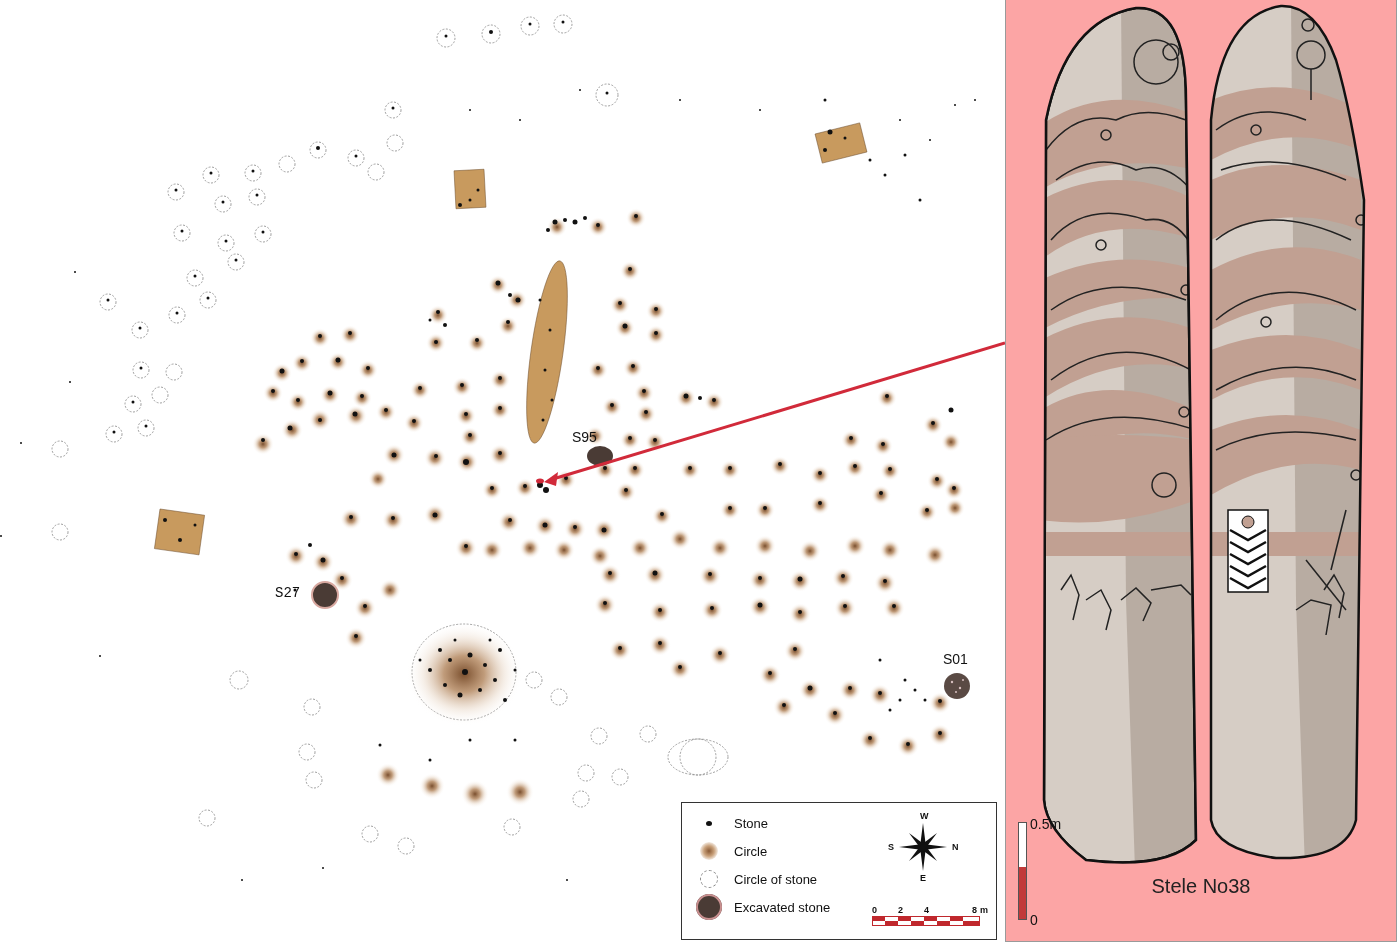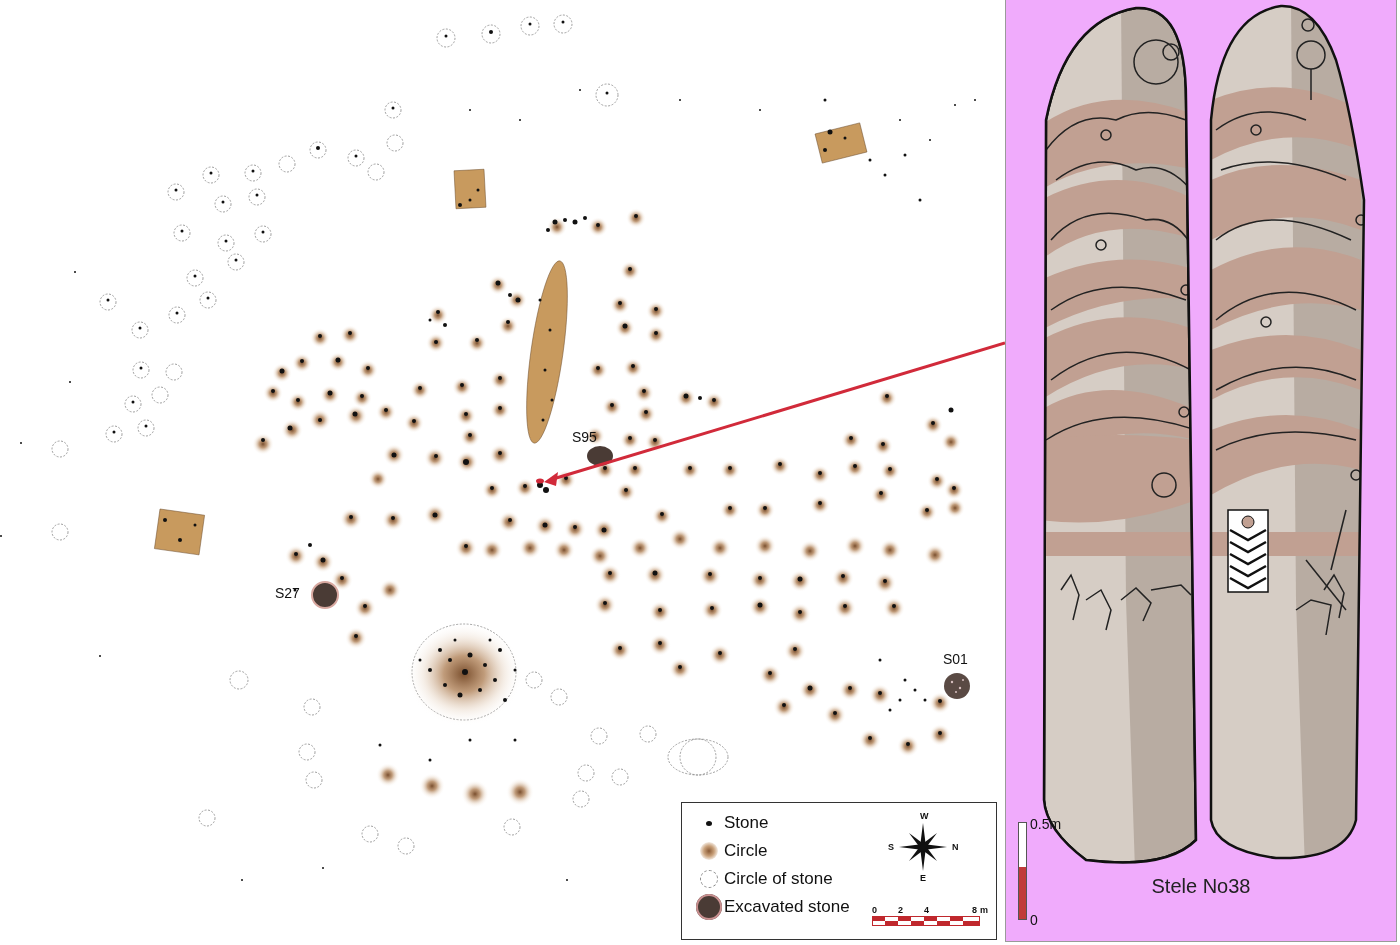--- a/index.html
+++ b/index.html
@@ -1,24 +1,24 @@
 <!DOCTYPE html>
 <html><head>
 <meta charset="utf-8">
 <style>
   html,body{margin:0;padding:0;background:#fff;}
   body{width:1400px;height:945px;position:relative;overflow:hidden;font-family:"Liberation Sans",sans-serif;}
   #map{position:absolute;left:0;top:0;width:1005px;height:782px;}
-  #stele-panel{position:absolute;left:1005px;top:0;width:392px;height:942px;border:1px solid #9a9a9a;border-top:none;background:#f0abfc;box-sizing:border-box;}
+  #stele-panel{position:absolute;left:1005px;top:0;width:392px;height:942px;border:1px solid #9a9a9a;border-top:none;background:#fca5a5;box-sizing:border-box;}
   #stele-svg{position:absolute;left:0;top:0;}
   .site-label{position:absolute;font-size:14px;color:#111;}
   #legend{position:absolute;left:681px;top:802px;width:316px;height:138px;border:1.5px solid #333;background:#fff;box-sizing:border-box;}
   .leg-row{position:absolute;left:12px;height:20px;display:flex;align-items:center;}
   .leg-sym{width:30px;height:20px;display:flex;align-items:center;justify-content:center;}
-  .leg-txt{font-size:17px;color:#111;}
+  .leg-txt{font-size:13px;color:#111;margin-left:10px;}
   .dot{width:6px;height:5px;background:#111;border-radius:50%;}
   .mound{width:18px;height:18px;border-radius:50%;background:radial-gradient(circle,#8a5a35 0%,#c8a07a 40%,rgba(230,210,190,0.2) 75%,transparent 80%);}
   .circ{width:18px;height:18px;border-radius:50%;border:1px dashed #888;box-sizing:border-box;}
   .exc{width:26px;height:26px;border-radius:50%;background:#4a3b35;box-shadow:inset 0 0 0 2px #c99090;}
   #compass{position:absolute;left:198px;top:12px;width:80px;height:64px;}
   .cmp-l{position:absolute;font-size:9px;font-weight:bold;color:#111;}
   #scalebar{position:absolute;left:190px;top:102px;width:110px;height:24px;}
   .sb-l{position:absolute;top:0;font-size:9px;font-weight:bold;color:#111;}
   #stele-scale{position:absolute;left:12px;top:822px;width:9px;height:98px;border:1px solid #555;box-sizing:border-box;background:linear-gradient(#fff 0 46%,#c13a3a 46% 100%);}
   .ss-l{position:absolute;font-size:14px;color:#111;}
@@ -482,21 +482,21 @@
   </g>
 
   <g>
     <line x1="1005" y1="343" x2="553" y2="479" stroke="#d12a3a" stroke-width="3"></line>
     <polygon points="544,482 558,472 556,486" fill="#d12a3a"></polygon>
   </g>
 </svg>
 
   
   <span class="site-label" style="left:572px;top:429px;">S95</span>
-  <span class="site-label" style="left:275px;top:585px;">S27</span>
+  <span class="site-label" style="left:275px;top:585px;font-family:Liberation Mono, monospace;">S27</span>
   <span class="site-label" style="left:943px;top:651px;">S01</span>
 
   
   <div id="legend">
     <div class="leg-row" style="top:10px;">
       <div class="leg-sym">
           <div class="dot"></div>
         </div>
       <span class="leg-txt">Stone</span>
     </div>

